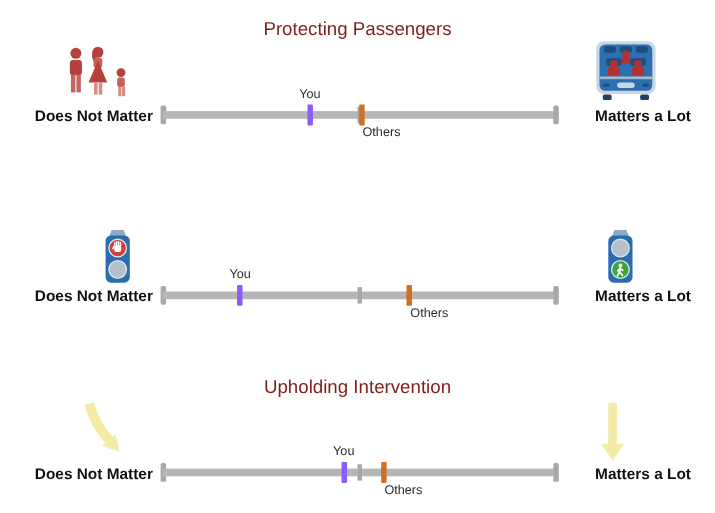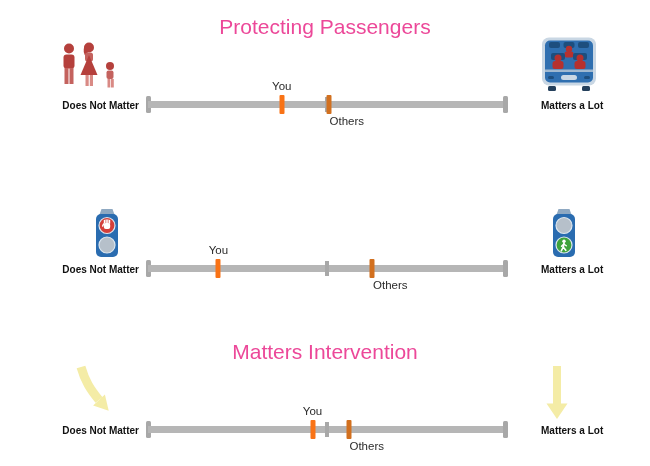--- a/index.html
+++ b/index.html
@@ -3,39 +3,39 @@
 <meta charset="utf-8">
 <style>
   html,body{margin:0;padding:0;}
   body{
     width:650px;height:466px;background:#ffffff;position:relative;overflow:hidden;
     font-family:"Liberation Sans",sans-serif;
   }
   .panel{position:absolute;left:0;width:650px;}
   .title{
     position:absolute;left:0;right:0;text-align:center;
-    font-size:21px;line-height:18px;color:#ec4899;font-weight:400;margin:0;
+    font-size:17px;line-height:18px;color:#7f1d1d;font-weight:400;margin:0;
   }
   .icon{position:absolute;}
   .icon svg{display:block;}
   .slider-row{position:absolute;left:0;right:0;height:17px;}
   .end-label{
     position:absolute;top:50%;transform:translateY(-50%);
-    font-size:10px;font-weight:700;color:#111111;white-space:nowrap;
+    font-size:14px;font-weight:700;color:#111111;white-space:nowrap;
   }
   .end-label.min{right:511px;}
   .end-label.max{left:516px;margin-left:25px;}
   .track-zone{position:absolute;left:146px;width:362px;height:17px;top:0;}
   .cap{position:absolute;top:0;width:5px;height:17px;background:#a8a8a8;border-radius:1.5px;}
   .cap.l{left:0}
   .cap.r{right:0}
   .bar{position:absolute;left:2px;right:2px;top:5px;height:7px;background:#b6b6b6;}
   .tick{position:absolute;top:1px;width:4px;height:15px;background:#a8a8a8;transform:translateX(-50%);z-index:1;}
   .marker{position:absolute;top:-1px;width:5px;height:19px;transform:translateX(-50%);border-radius:1px;}
-  .marker.you{background:#f97316;z-index:3;}
+  .marker.you{background:#8b5cf6;z-index:3;}
   .marker.others{background:#d2701f;z-index:2;}
   .m-label{
     position:absolute;left:50%;transform:translateX(-50%);
     font-size:11.5px;color:#2b2b2b;font-weight:400;white-space:nowrap;
   }
   .m-label.above{bottom:22px;}
   .m-label.below{top:20px;padding-left:36px;}
 </style>
 </head>
 <body>
@@ -146,21 +146,21 @@
       <div class="marker you" style="left: 20%;">
         <span class="m-label above">You</span>
       </div>
       <div class="cap r"></div>
     </div>
     <span class="end-label max">Matters a Lot</span>
   </div>
 </section>
 
 <section class="panel" style="top:310px;height:156px;">
-  <h2 class="title" style="top:33px;">Matters Intervention</h2>
+  <h2 class="title" style="top:33px;">Upholding Intervention</h2>
 
   <div class="icon" style="left:70px;top:55px;">
     <svg width="50" height="54" viewBox="0 0 50 54">
       <path d="M11 2 C15 16 20 24 29 35" stroke="#f4eca6" stroke-width="9" fill="none"></path>
       <polygon points="23.1,40.4 34.9,29.6 38.7,45.7" fill="#f4eca6"></polygon>
     </svg>
   </div>
 
   <div class="icon" style="left:542px;top:56px;">
     <svg width="30" height="55" viewBox="0 0 30 55">

